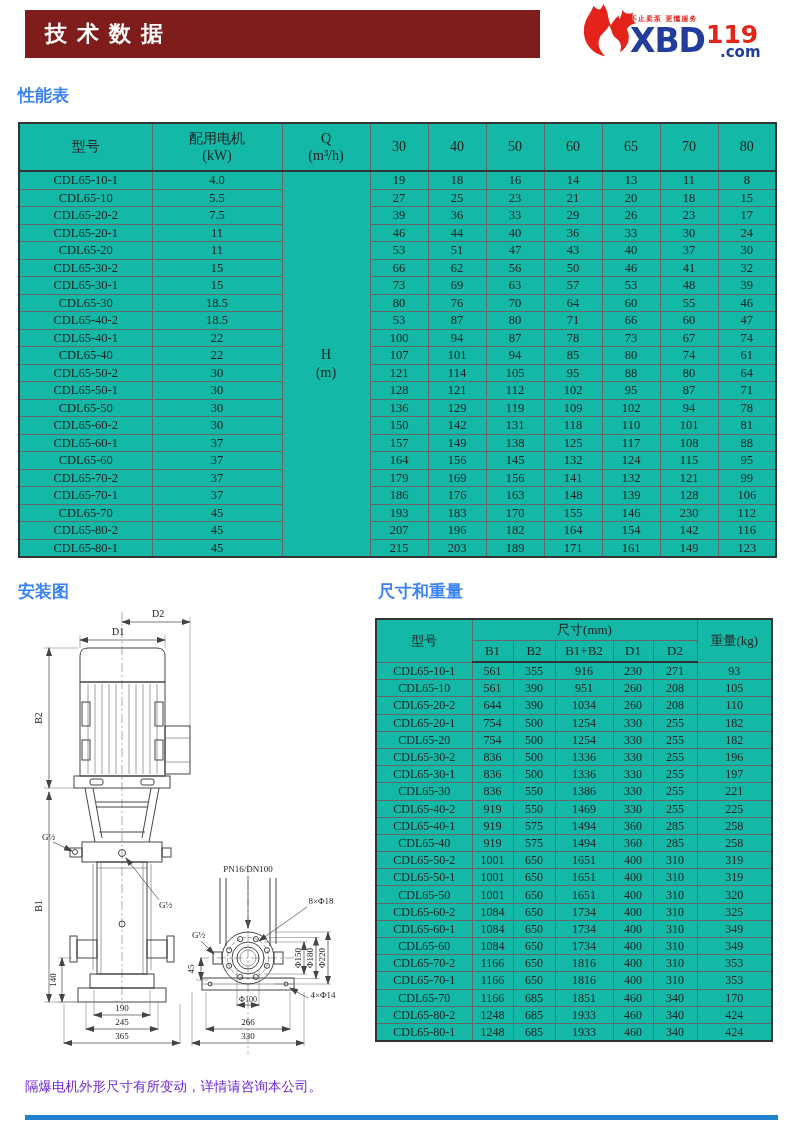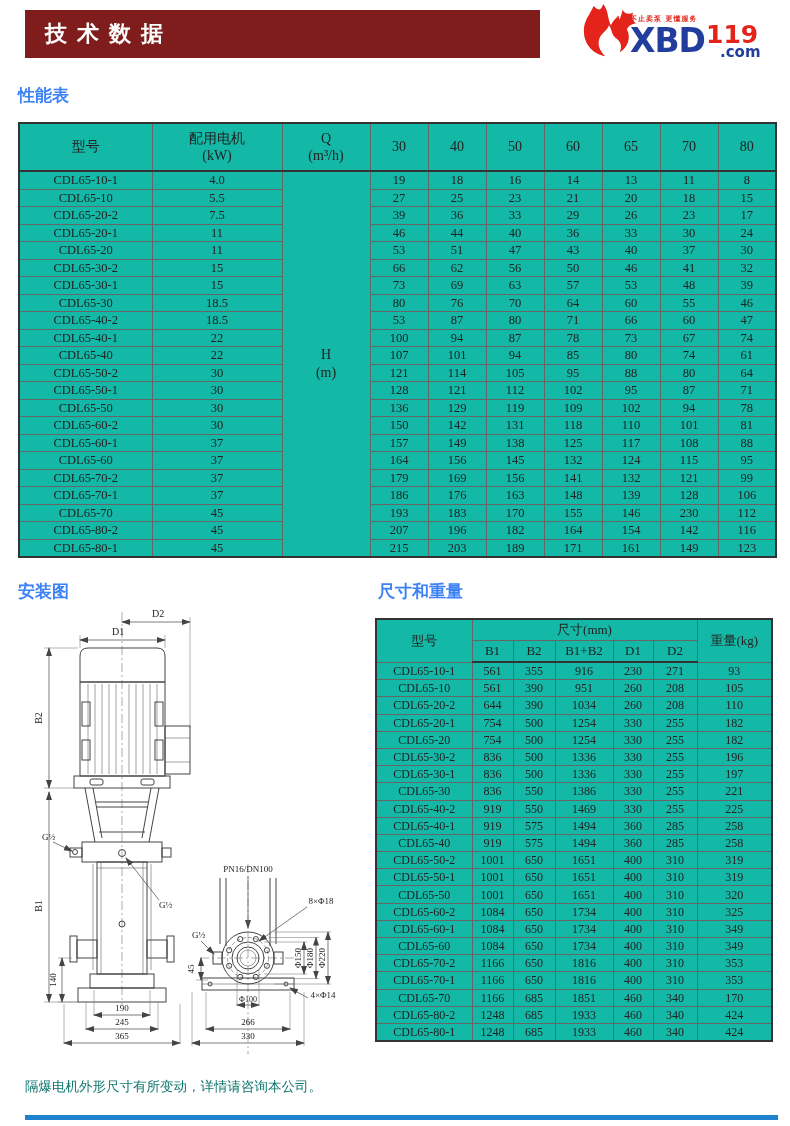--- a/index.html
+++ b/index.html
@@ -50,21 +50,21 @@
   
   #diagram{position:absolute;left:22px;top:606px;width:350px;height:468px;}
   #diagram .st{stroke:#444;stroke-width:1;fill:none;}
   #diagram .thin{stroke:#555;stroke-width:0.55;fill:none;}
   #diagram .cl{stroke:#777;stroke-width:0.6;fill:none;stroke-dasharray:9 3 2 3;}
   #diagram .dim{stroke:#444;stroke-width:0.7;fill:none;}
   #diagram .ext{stroke:#777;stroke-width:0.55;fill:none;}
   #diagram text{font-family:"Liberation Serif",serif;font-size:9px;fill:#222;}
   #diagram text.big{font-size:10px;}
   
-  .notes{position:absolute;left:25px;top:1077px;font-size:13.5px;line-height:19px;color:#0f766e;font-family:Liberation Serif, serif;}
+  .notes{position:absolute;left:25px;top:1077px;font-size:13.5px;line-height:19px;color:#6d28d9;font-family:Liberation Serif, serif;}
   .footer-bar{position:absolute;left:25px;top:1115px;width:753px;height:5px;}
 </style>
 </head>
 <body>
 
 <div class="page">
 
   <div class="header-bar" style="background-color: #7f1d1d; text-align: right;">
     <span class="header-title">技术数据</span>
   </div>

